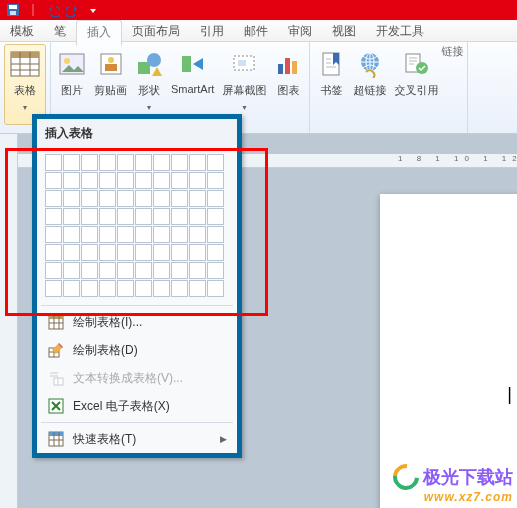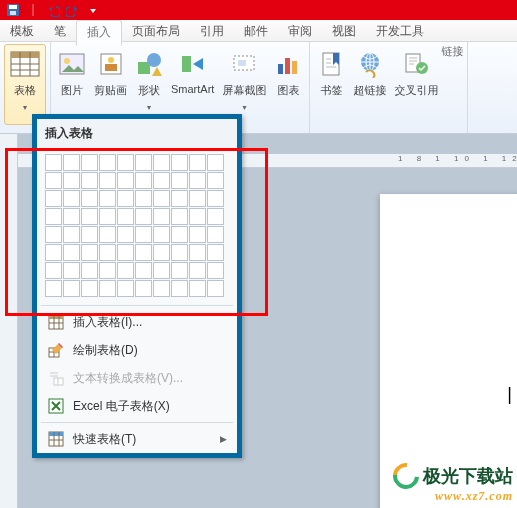--- a/index.html
+++ b/index.html
@@ -36,23 +36,23 @@
 .dd-grid div { border: 1px solid #b8c4d2; background: #fff; }
 .dd-sep { height: 1px; background: #d3dbe6; margin: 2px 4px; }
 .dd-item { display: flex; align-items: center; gap: 8px; padding: 5px 10px; font-size: 12px; color: #333; }
 .dd-item.disabled { color: #aaa; }
 .dd-item .ico { width: 18px; height: 18px; display: flex; align-items: center; justify-content: center; }
 .dd-item .arr { margin-left: auto; font-size: 9px; color: #666; }
 
 .redbox { position: absolute; left: 5px; top: 148px; width: 263px; height: 168px; border: 3px solid #ff0000; z-index: 20; pointer-events: none; }
 
 .watermark { position: absolute; right: 4px; bottom: 4px; width: 160px; z-index: 30; pointer-events: none; text-align: right; }
-.wm1 { font-size: 18px; font-weight: bold; color: #14532d; display:flex;align-items:center;justify-content:flex-end;gap:4px;}
+.wm1 { font-size: 18px; font-weight: bold; color: #8b5cf6; display:flex;align-items:center;justify-content:flex-end;gap:4px;}
 .wm1 .swirl{width:26px;height:26px;border:4px solid #33b26e;border-radius:50%;border-left-color:transparent;border-bottom-color:#f5a623;transform:rotate(140deg);display:inline-block;}
-.wm2 { font-size: 12px; color: #f5a623; font-style: italic; font-weight:bold; letter-spacing:1px;font-family:Liberation Serif, serif;}
+.wm2 { font-size: 12px; color: #f5a623; font-style: italic; font-weight:bold; letter-spacing:1px;}
 </style>
 </head>
 <body>
 
 <div class="titlebar">
   <div class="qat">
     <div class="btn">
         <svg width="14" height="14">
           <rect x="1" y="1" width="12" height="12" fill="#3b6db3" rx="1"></rect>
           <rect x="3" y="2" width="8" height="4" fill="#fff"></rect>
@@ -321,21 +321,21 @@
   <div class="dd-item">
     <span class="ico">
         <svg width="16" height="16">
           <rect x="1" y="1" width="14" height="14" fill="#fff" stroke="#7a6c52"></rect>
           <rect x="1" y="1" width="14" height="4" fill="#b89b67"></rect>
           <line x1="6" y1="1" x2="6" y2="15" stroke="#7a6c52"></line>
           <line x1="11" y1="1" x2="11" y2="15" stroke="#7a6c52"></line>
           <line x1="1" y1="9" x2="15" y2="9" stroke="#7a6c52"></line>
         </svg>
       </span>
-    <span>插入表格(I)...</span>
+    <span>绘制表格(I)...</span>
   </div>
   <div class="dd-item">
     <span class="ico">
         <svg width="16" height="16">
           <rect x="1" y="6" width="10" height="9" fill="#fff" stroke="#7a6c52"></rect>
           <line x1="6" y1="6" x2="6" y2="15" stroke="#7a6c52"></line>
           <line x1="1" y1="10" x2="11" y2="10" stroke="#7a6c52"></line>
           <path d="M10 2l4 4-6 6-4-4z" fill="#f0ad4e"></path>
           <path d="M14 6l1-1-4-4-1 1z" fill="#d9534f"></path>
         </svg>

